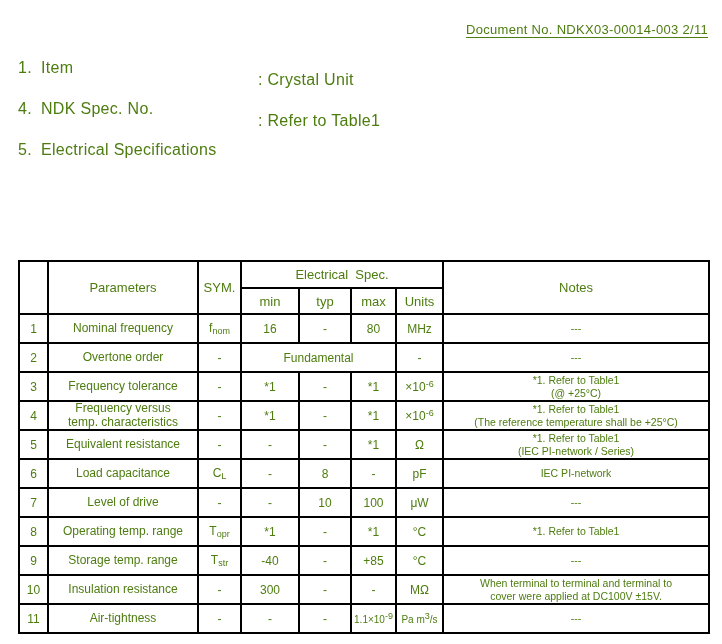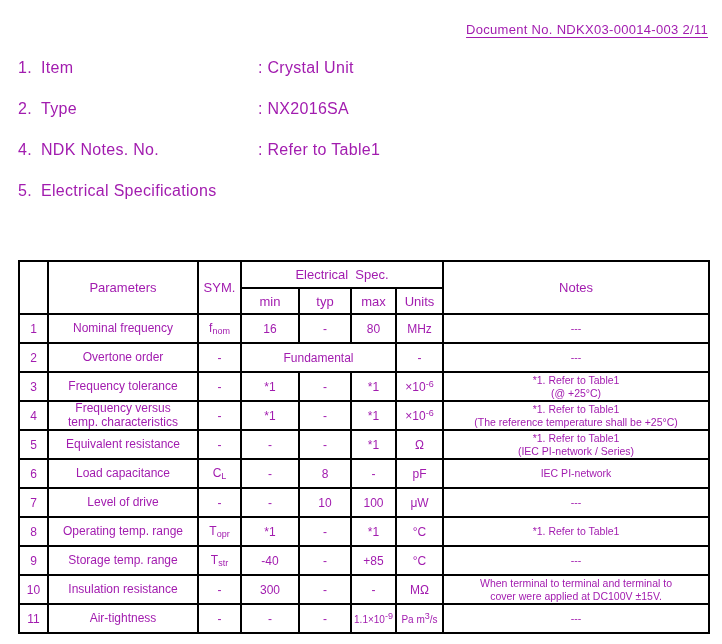--- a/index.html
+++ b/index.html
@@ -3,21 +3,21 @@
 <meta charset="utf-8">
 <style>
   * { margin: 0; padding: 0; box-sizing: border-box; }
   html, body { background: #e8e8e8; }
   .page {
     position: relative;
     width: 722px;
     height: 644px;
     background: #ffffff;
     font-family: "Liberation Sans", sans-serif;
-    color: #a21caf;
+    color: #4d7c0f;
     overflow: hidden;
   }
   .doc-number {
     position: absolute;
     top: 22px;
     right: 14px;
     font-size: 13px;
     letter-spacing: 0.3px;
     text-decoration: underline;
     text-underline-offset: 3px;
@@ -31,21 +31,21 @@
   }
   .item {
     position: relative;
     height: 19px;
     margin-bottom: 22px;
     font-size: 16px;
     letter-spacing: 0.3px;
     white-space: nowrap;
   }
   .item-num { display: inline-block; width: 23px; }
-  .item-value { position: absolute; left: 240px; top: 0; }
+  .item-value { position: absolute; left: 240px; top: 12px; }
 
   table.spec-table {
     position: absolute;
     top: 260px;
     left: 18px;
     width: 690px;
     border-collapse: collapse;
     table-layout: fixed;
   }
   .spec-table th, .spec-table td {
@@ -75,25 +75,21 @@
 <div class="page">
 
   <div class="doc-number">Document No. NDKX03-00014-003 2/11</div>
 
   <div class="items">
     <div class="item">
       <span class="item-num">1.</span><span>Item</span>
       <span class="item-value">: Crystal Unit</span>
     </div>
     <div class="item">
-      <span class="item-num">2.</span><span>Type</span>
-      <span class="item-value">: NX2016SA</span>
-    </div>
-    <div class="item">
-      <span class="item-num">4.</span><span>NDK Notes. No.</span>
+      <span class="item-num">4.</span><span>NDK Spec. No.</span>
       <span class="item-value">: Refer to Table1</span>
     </div>
     <div class="item">
       <span class="item-num">5.</span><span>Electrical Specifications</span>
       <span class="item-value"></span>
     </div>
   </div>
 
   <table class="spec-table">
     <colgroup>

